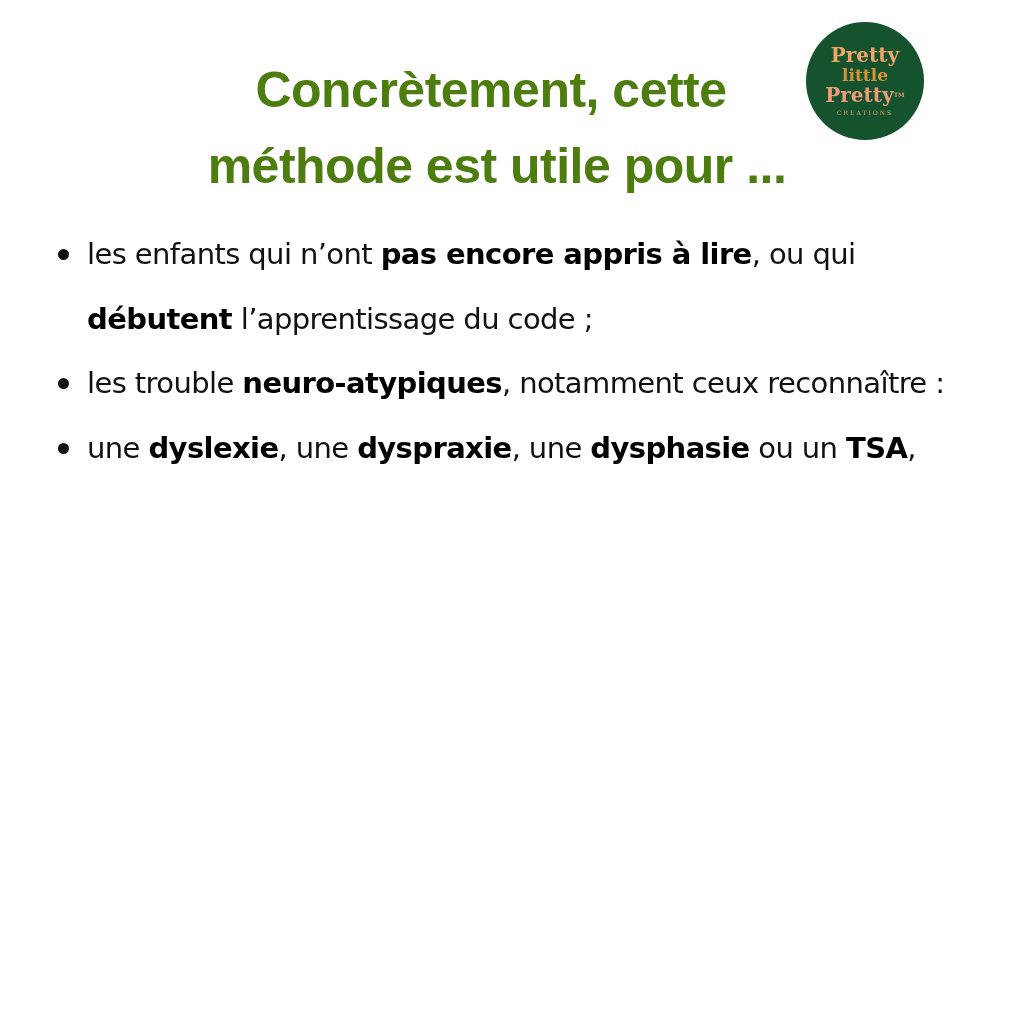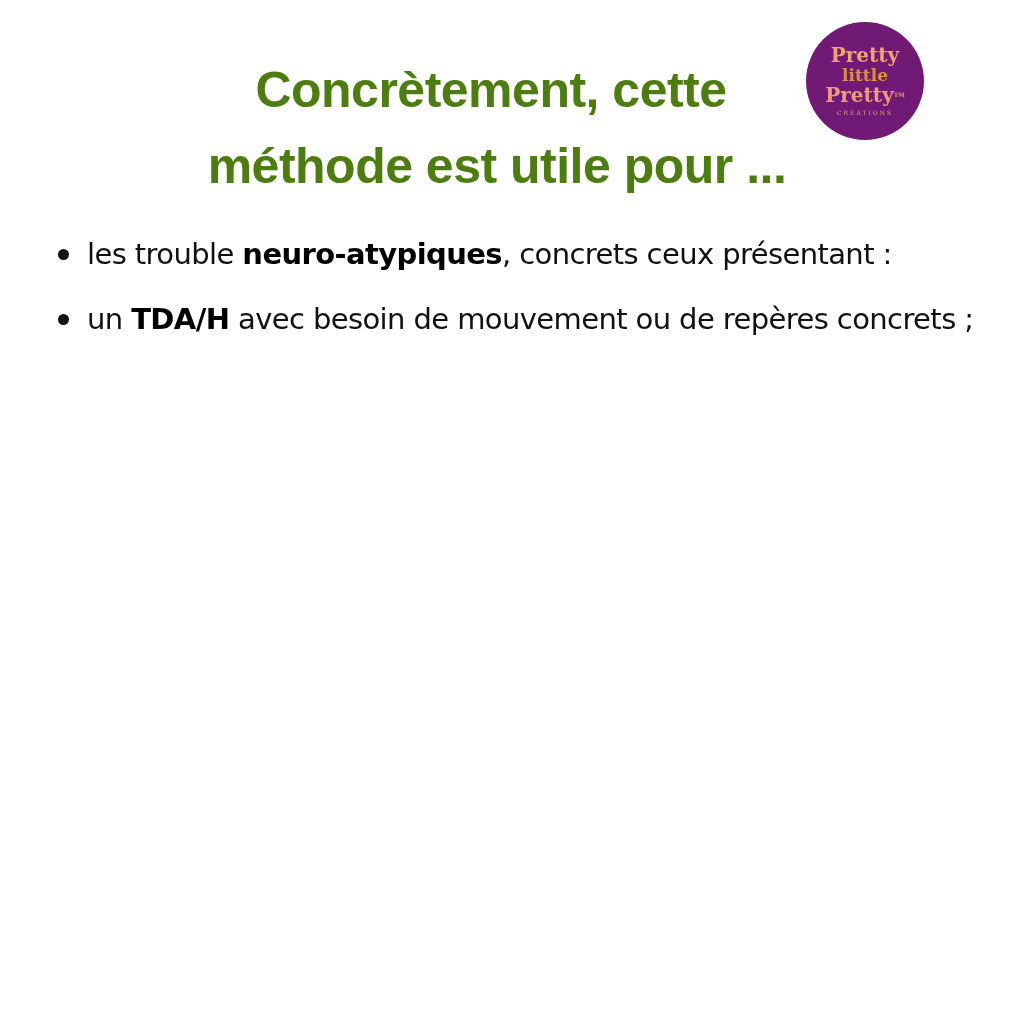--- a/index.html
+++ b/index.html
@@ -11,21 +11,21 @@
     .title {
       position: absolute; left: 0; top: 52px; width: 1010px;
       text-align: center; color: #4d7c0f;
       font-family: "Liberation Sans", sans-serif; font-weight: bold;
       font-size: 50px; line-height: 76px; letter-spacing: -0.5px;
     }
     .title .l1 { display: block; padding-left: 0; margin-left: -28px; }
     .title .l2 { display: block; margin-left: -16px; }
     .logo {
       position: absolute; left: 806px; top: 22px; width: 118px; height: 118px;
-      border-radius: 50%; background: #701a75;
+      border-radius: 50%; background: #14532d;
       display: flex; flex-direction: column; align-items: center; justify-content: center;
       font-family: "DejaVu Serif", serif; font-weight: bold;
       line-height: 20px;
     }
     .logo .w1 { color: #f0a36a; font-size: 20px; }
     .logo .w2 { color: #d7923c; font-size: 17px; }
     .logo .w3 { color: #ef9b7a; font-size: 20px; }
     .logo .w4 { color: #e2a47c; font-size: 6px; letter-spacing: 2px; font-weight: normal; margin-top: 4px; line-height: 8px; }
     .logo .tm { font-size: 6px; vertical-align: top; }
     ul.list {
@@ -52,15 +52,16 @@
 </div>
 
 <div class="logo">
   <span class="w1">Pretty</span>
   <span class="w2">little</span>
   <span class="w3"><span>Pretty</span><span class="tm">TM</span></span>
   <span class="w4">CREATIONS</span>
 </div>
 
 <ul class="list">
-  <li><span>les trouble </span><b>neuro-atypiques</b><span>, concrets ceux présentant :</span></li>
-  <li><span>un </span><b>TDA/H</b><span> avec besoin de mouvement ou de repères concrets ;</span></li>
+  <li><span>les enfants qui n’ont </span><b>pas encore appris à lire</b><span>, ou qui </span><b>débutent</b><span> l’apprentissage du code ;</span></li>
+  <li><span>les trouble </span><b>neuro-atypiques</b><span>, notamment ceux reconnaître :</span></li>
+  <li><span> une </span><b>dyslexie</b><span>, une </span><b>dyspraxie</b><span>, une </span><b>dysphasie</b><span> ou un </span><b>TSA</b><span>,</span></li>
 </ul>
 
 </body></html>

